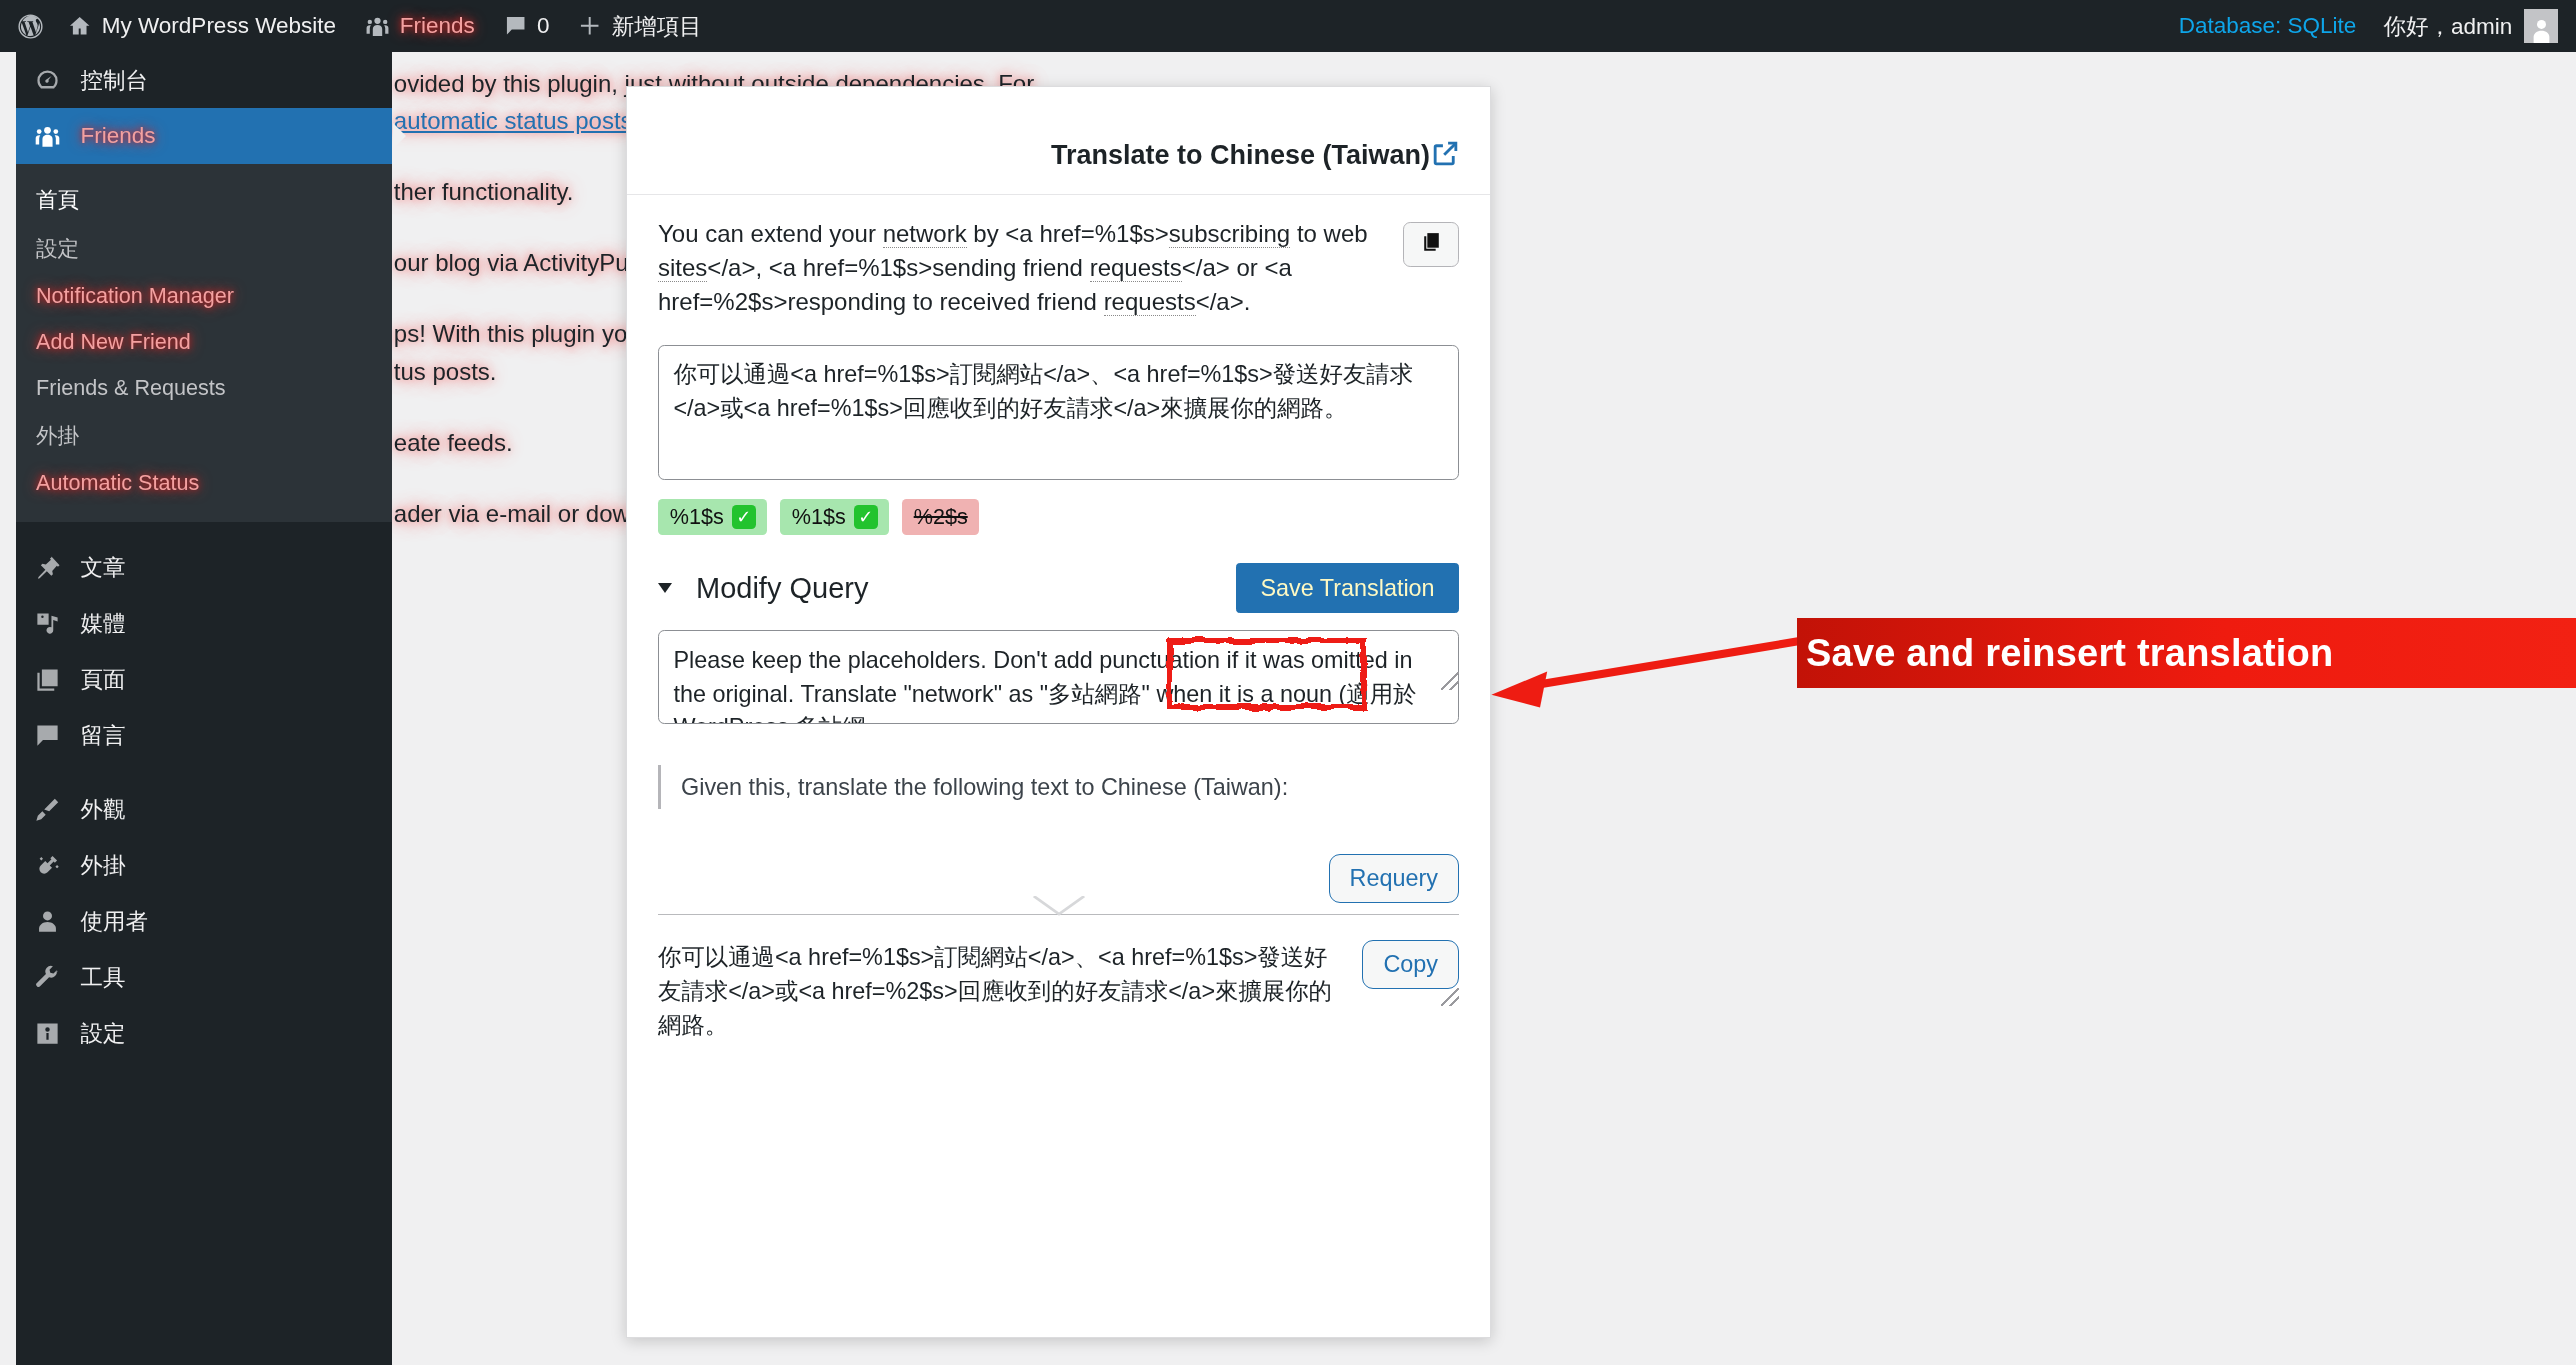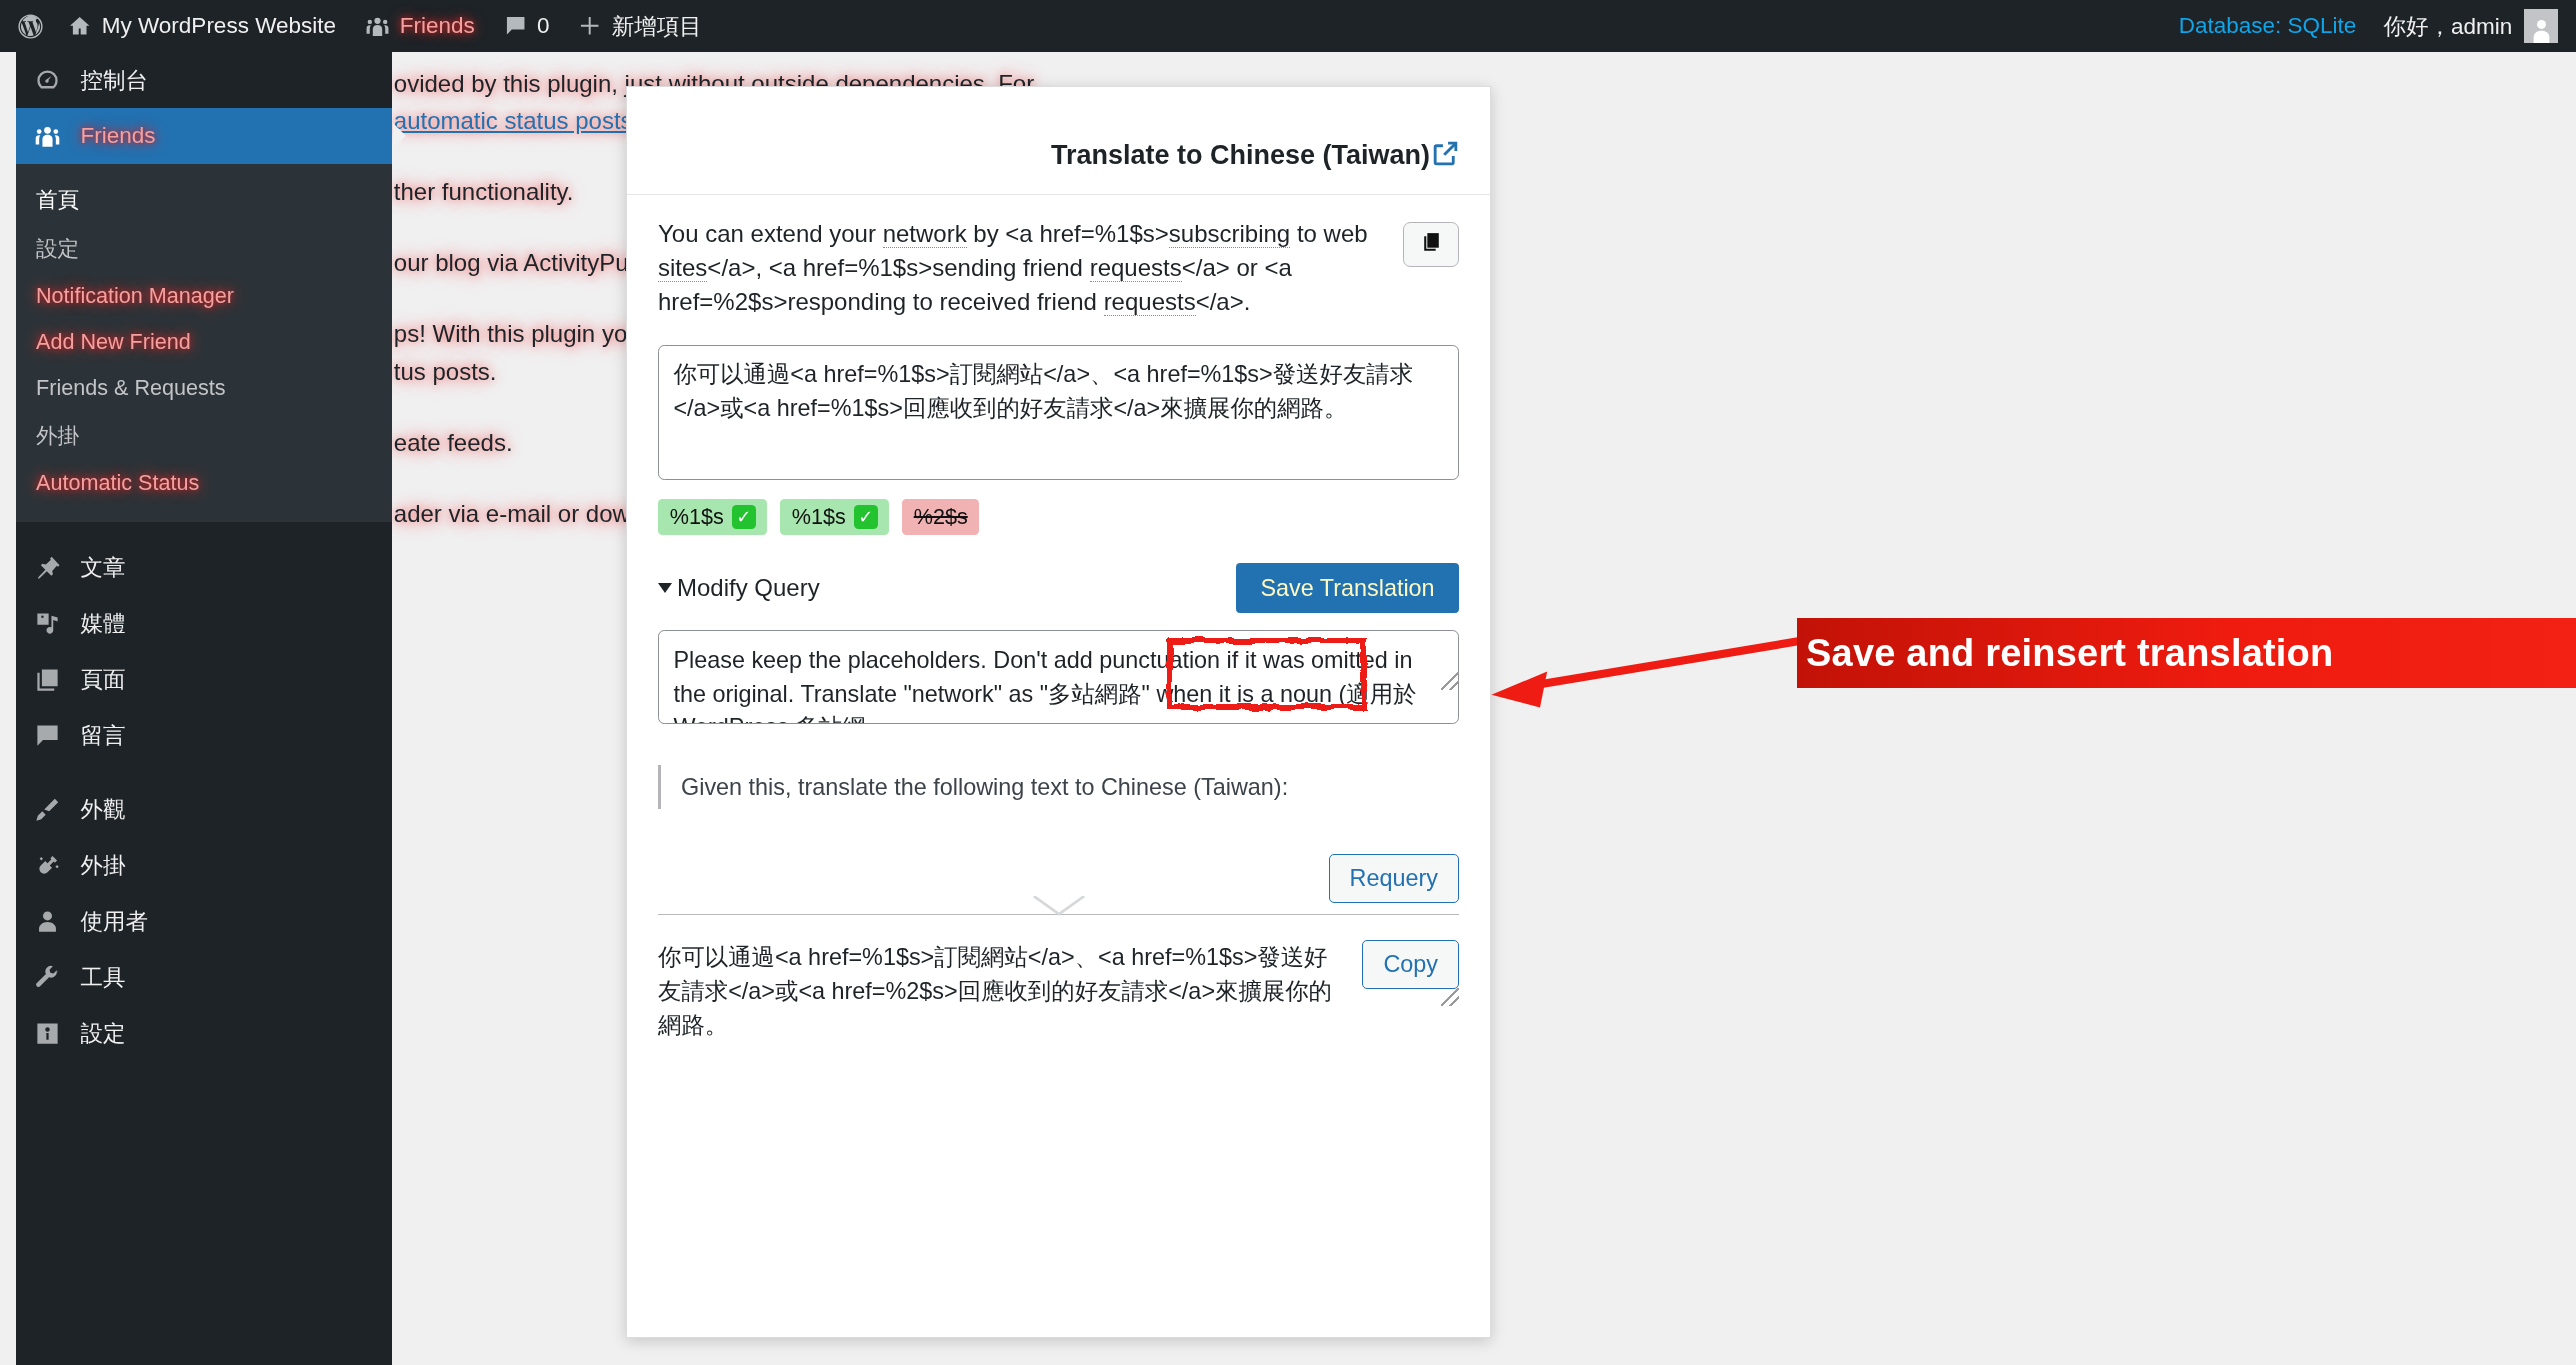--- a/index.html
+++ b/index.html
@@ -174,39 +174,39 @@
     width: 24px; height: 24px; border-radius: 4.5px; background: #22c32e;
     display: inline-flex; align-items: center; justify-content: center;
     color: #fff; font-size: 18px; line-height: 1;
   }
 
   #actions-row {
     display: flex; align-items: center; justify-content: space-between;
     margin-top: 23.4px; height: 59px;
   }
   #modify-query {
-    font-size: 24px; color: #1d2327;
-    display: inline-flex; align-items: center; gap: 5px;
+    font-size: 29px; color: #1d2327;
+    display: inline-flex; align-items: center; gap: 24px;
   }
   .caret-down {
     width: 0; height: 0;
     border-left: 7.2px solid transparent;
     border-right: 7.2px solid transparent;
     border-top: 10px solid #1d2327;
   }
   .btn-primary {
     background: #2271b1; color: #fef9c3;
     border: 0.9px solid #2271b1; border-radius: 3.6px;
     font-size: 23.4px; font-family: "Liberation Sans", sans-serif;
     padding: 10.8px 23.4px;
     cursor: pointer;
   }
   .btn-secondary {
     background: #f6f7f7; color: #2271b1;
-    border: 0.9px solid #2271b1; border-radius: 5px;
+    border: 0.9px solid #2271b1; border-radius: 11px;
     font-size: 23.4px; font-family: "Liberation Sans", sans-serif;
     padding: 10px 20px;
     cursor: pointer;
   }
 
   
   #save-highlight {
     position: absolute;
     left: 540px; top: 443px;
     width: 200px; height: 72px;

